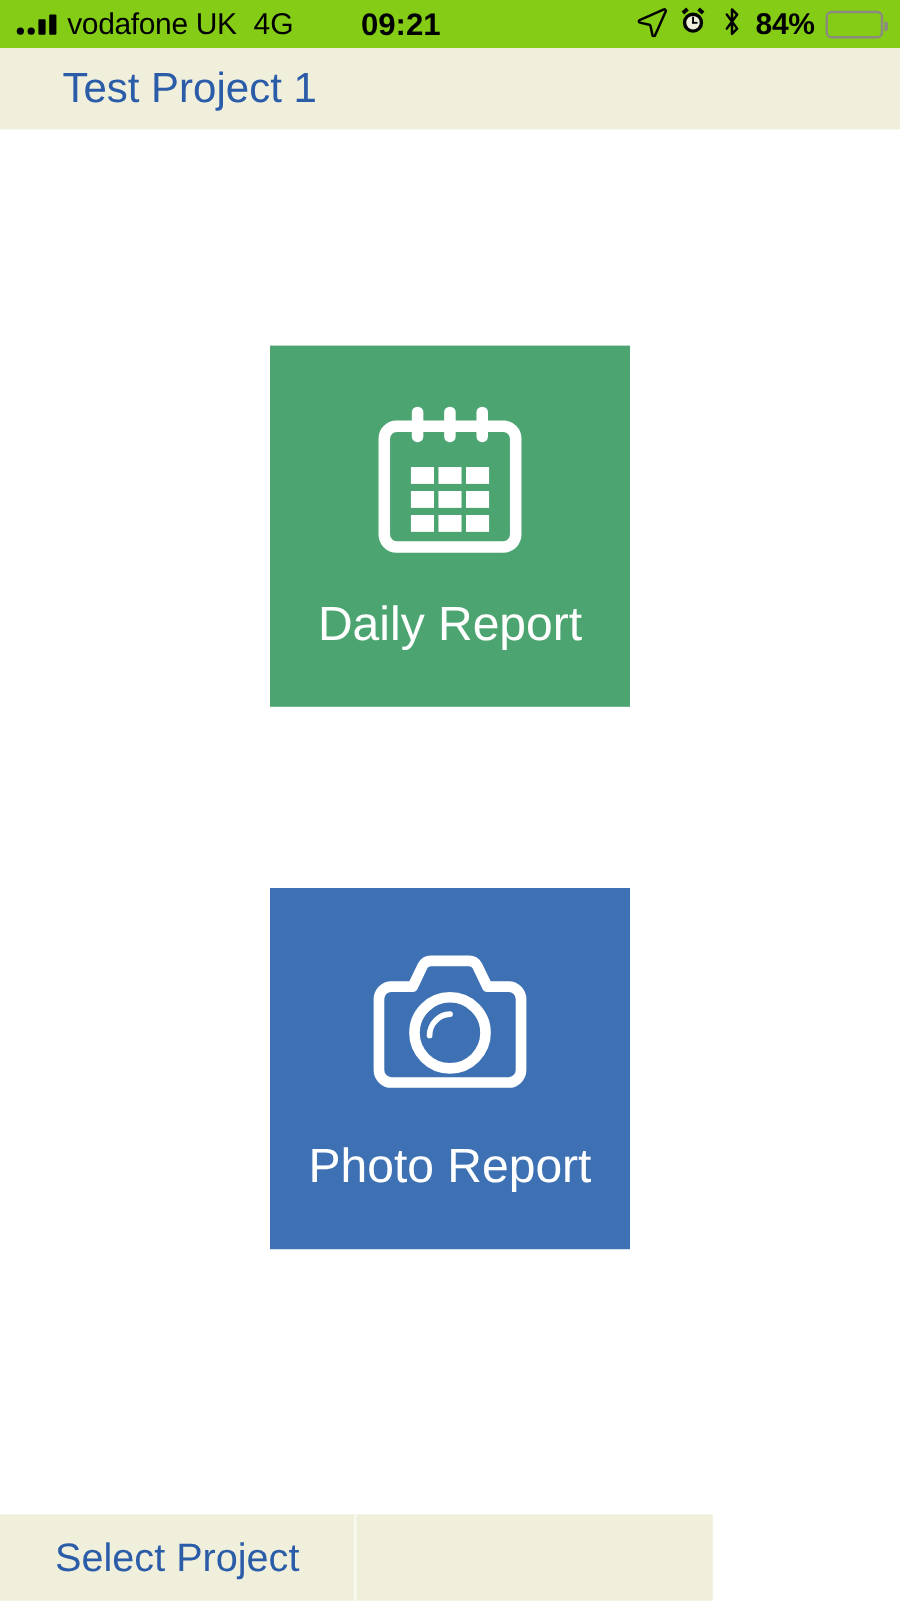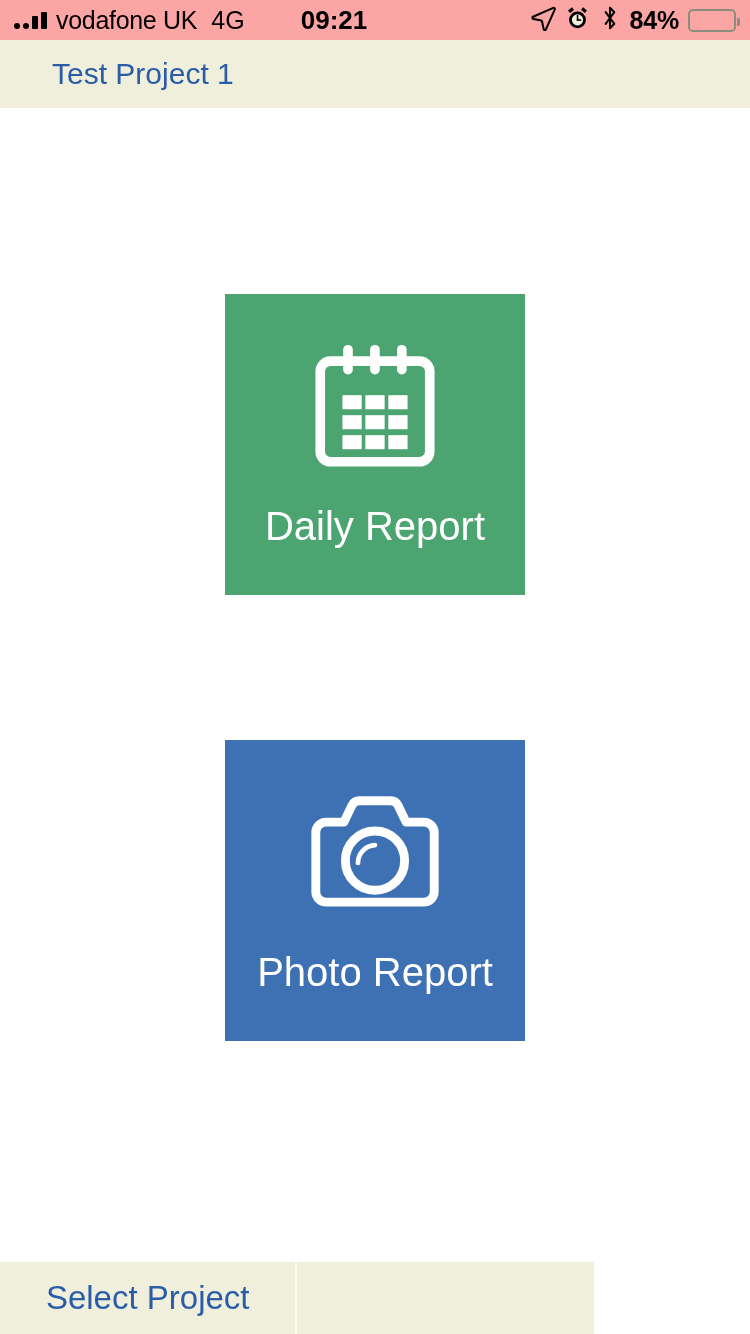--- a/index.html
+++ b/index.html
@@ -15,21 +15,21 @@
     font-family: "Liberation Sans", sans-serif;
     -webkit-font-smoothing: antialiased;
   }
 
   
   .statusbar {
     position: absolute;
     left: 0; top: 0;
     width: 750px;
     height: 40px;
-    background: #fca5a5;
+    background: #84cc16;
     display: flex;
     align-items: center;
     box-sizing: border-box;
     padding: 0 14px 0 14px;
   }
   .sb-left {
     display: flex;
     align-items: center;
     flex: 0 0 auto;
   }
@@ -113,21 +113,21 @@
     position: absolute;
     left: 0; top: 40px;
     width: 750px;
     height: 68px;
     background: #F0EFDC;
     display: flex;
     align-items: center;
   }
   .nav-title {
     margin-left: 52px;
-    font-size: 30px;
+    font-size: 35px;
     color: #2B5CA8;
     letter-spacing: 0px;
   }
 
   
   .content {
     position: absolute;
     left: 0; top: 108px;
     width: 750px;
     height: 1154px;
@@ -137,21 +137,21 @@
     position: absolute;
     left: 225px;
     width: 300px;
     height: 301px;
     display: flex;
     flex-direction: column;
     align-items: center;
     justify-content: flex-start;
     cursor: pointer;
   }
-  .tile-daily  { top: 186px; background: #4CA571; }
+  .tile-daily  { top: 180px; background: #4CA571; }
   .tile-photo  { top: 632px; background: #3D71B4; }
   .tile-icon {
     margin-top: 42px;
     height: 148px;
     display: flex;
     align-items: center;
     justify-content: center;
   }
   .tile-photo .tile-icon { margin-top: 40px; }
   .tile-label {

